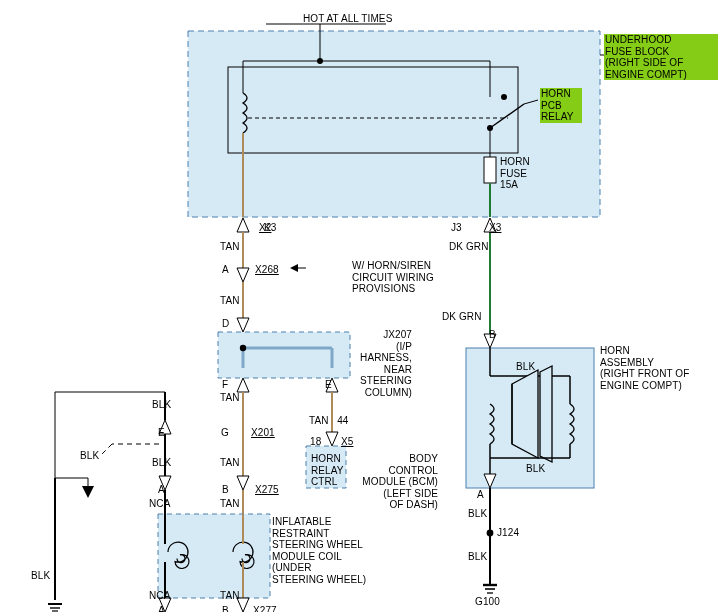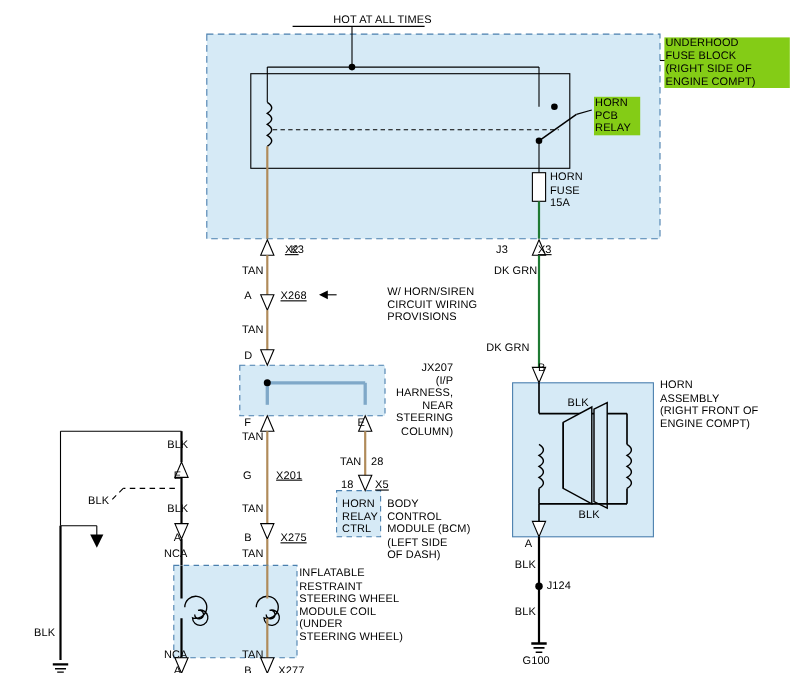--- a/index.html
+++ b/index.html
@@ -197,34 +197,34 @@
   <div class="lbl" style="left:222px; top:318px;">D</div>
   <div class="lbl" style="left:352px; top:329px; width:60px;text-align:right;">JX207
 (I/P
 HARNESS,
 NEAR
 STEERING
 COLUMN)</div>
   <div class="lbl" style="left:222px; top:379px;">F</div>
   <div class="lbl" style="left:325px; top:379px;">E</div>
   <div class="lbl" style="left:220px; top:392px;">TAN</div>
-  <div class="lbl" style="left:309px; top:415px; width:56px;">TAN   28</div>
+  <div class="lbl" style="left:309px; top:415px; width:56px;">TAN   44</div>
   <div class="lbl" style="left:152px; top:399px;">BLK</div>
   <div class="lbl" style="left:158px; top:427px;">E</div>
   <div class="lbl" style="left:221px; top:427px;">G</div>
   <div class="lbl u" style="left:251px; top:427px;">X201</div>
   <div class="lbl" style="left:310px; top:436px;">18</div>
   <div class="lbl u" style="left:341px; top:436px;">X5</div>
   <div class="lbl" style="left:80px; top:450px;">BLK</div>
   <div class="lbl" style="left:152px; top:457px;">BLK</div>
   <div class="lbl" style="left:220px; top:457px;">TAN</div>
   <div class="lbl" style="left:311px; top:453px; width:34px;">HORN
 RELAY
 CTRL</div>
-  <div class="lbl" style="left:352px; top:453px; width:86px;">BODY
+  <div class="lbl" style="left:352px; top:453px; width:86px;text-align:right;">BODY
 CONTROL
 MODULE (BCM)
 (LEFT SIDE
 OF DASH)</div>
   <div class="lbl" style="left:222px; top:484px;">B</div>
   <div class="lbl u" style="left:255px; top:484px;">X275</div>
   <div class="lbl" style="left:158px; top:484px;">A</div>
   <div class="lbl" style="left:149px; top:498px;">NCA</div>
   <div class="lbl" style="left:220px; top:498px;">TAN</div>
   <div class="lbl" style="left:272px; top:516px; width:102px;">INFLATABLE

